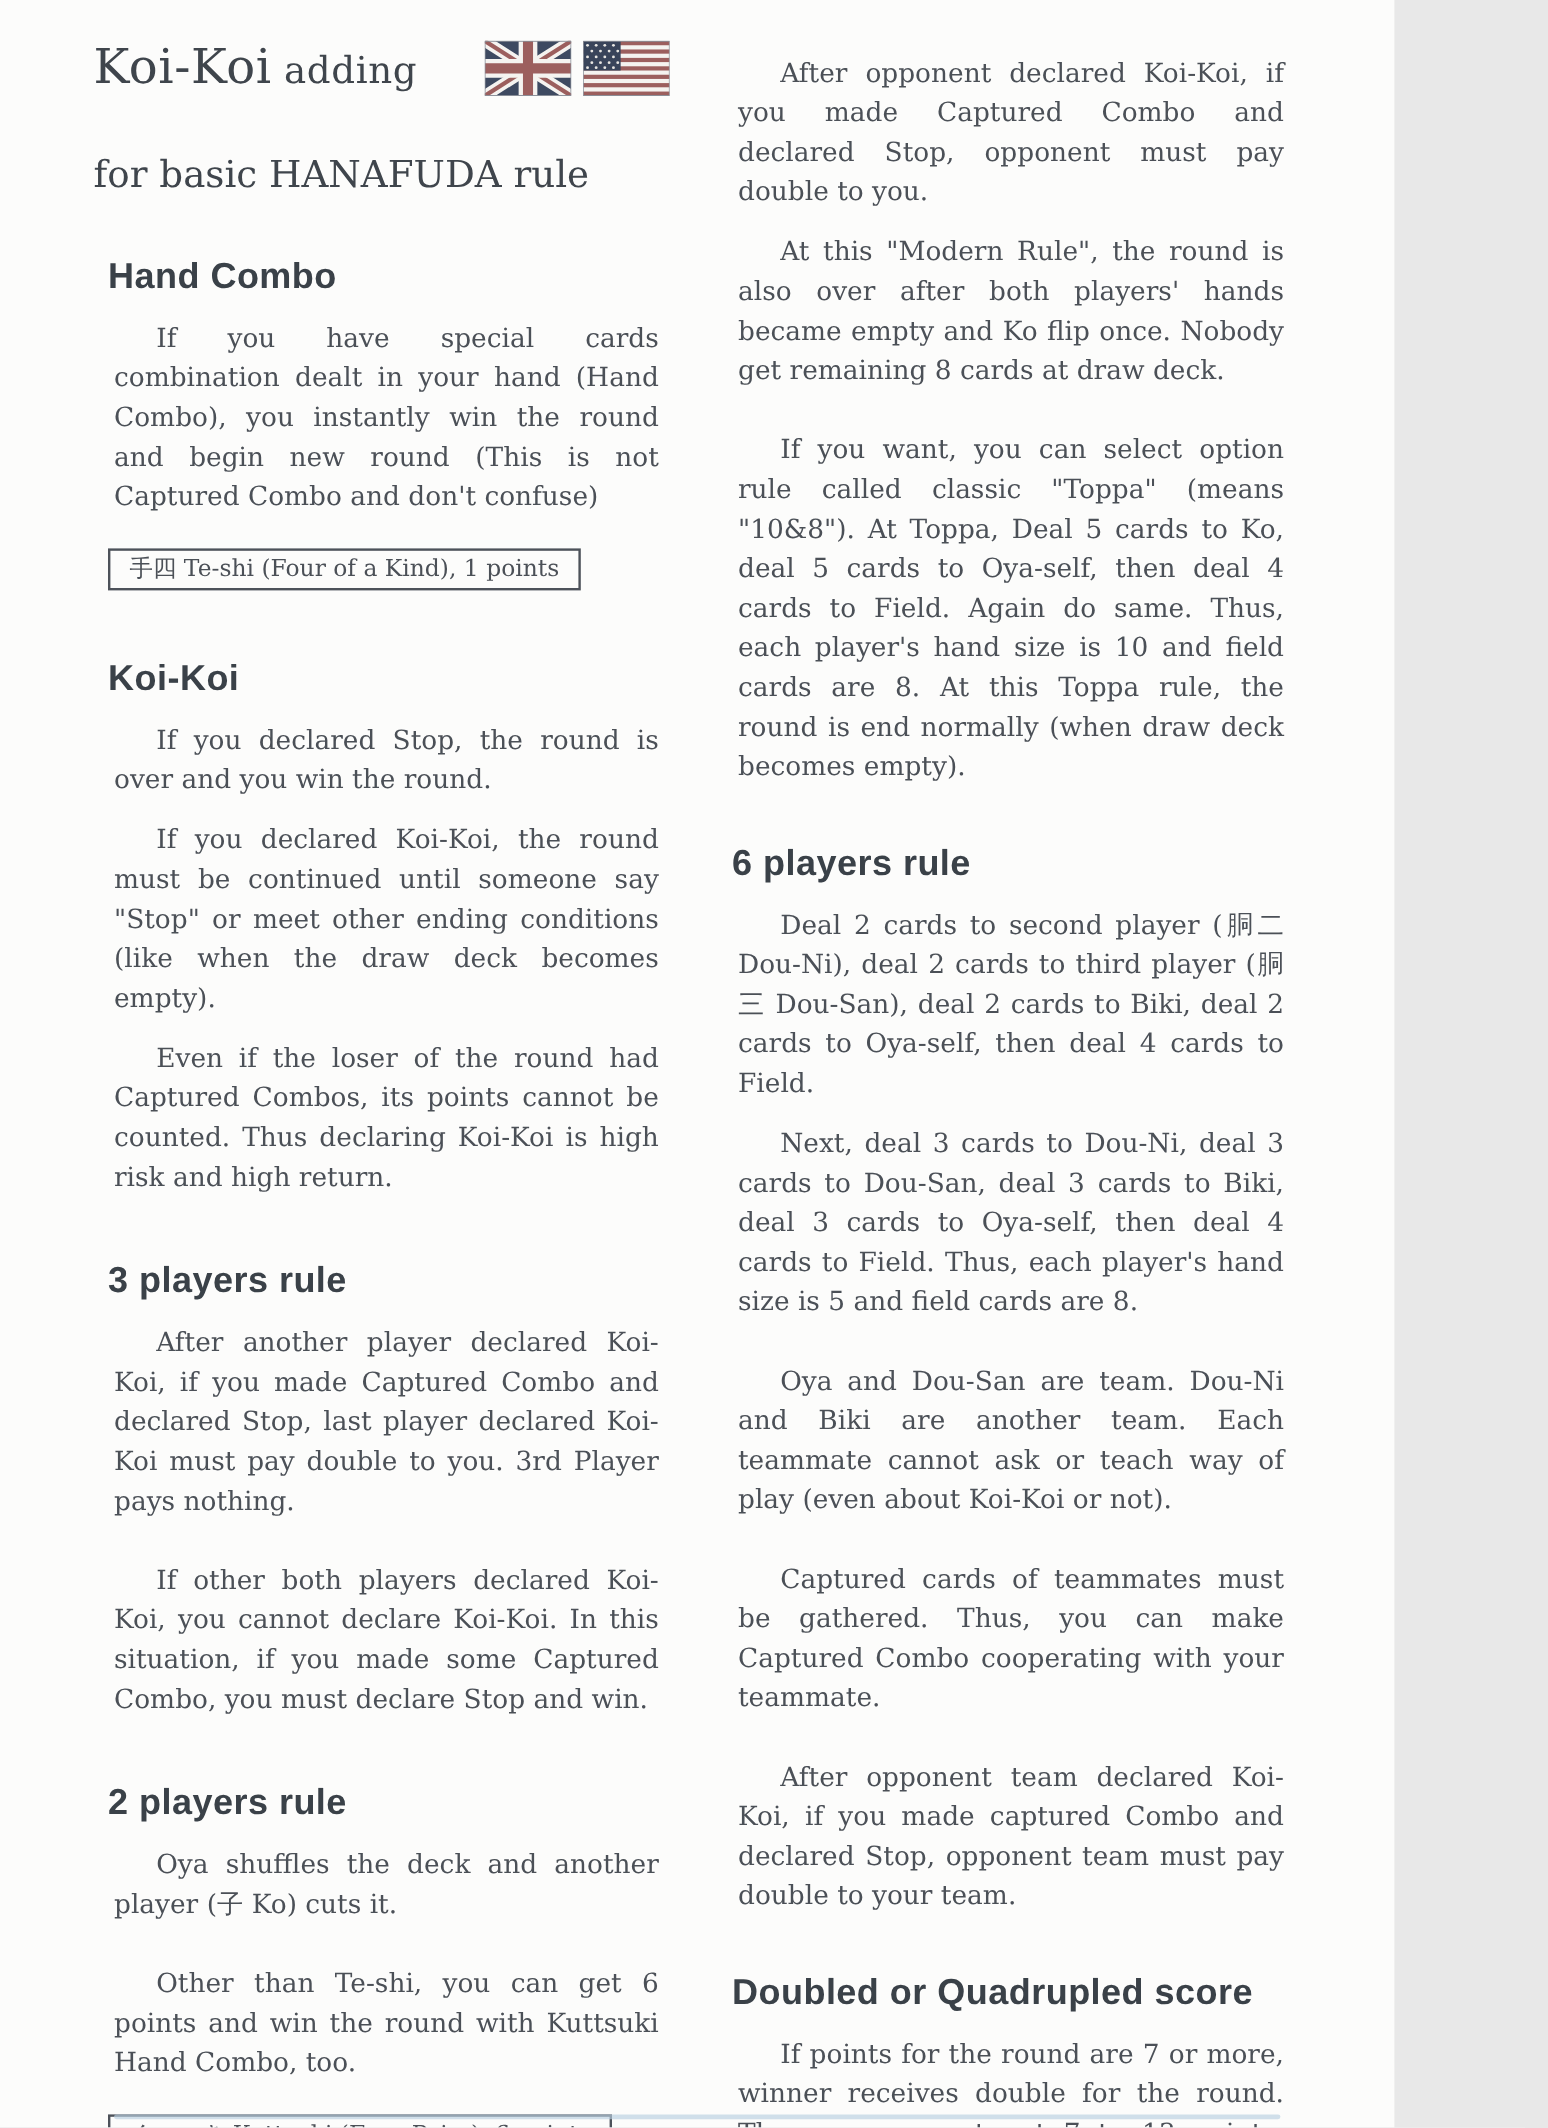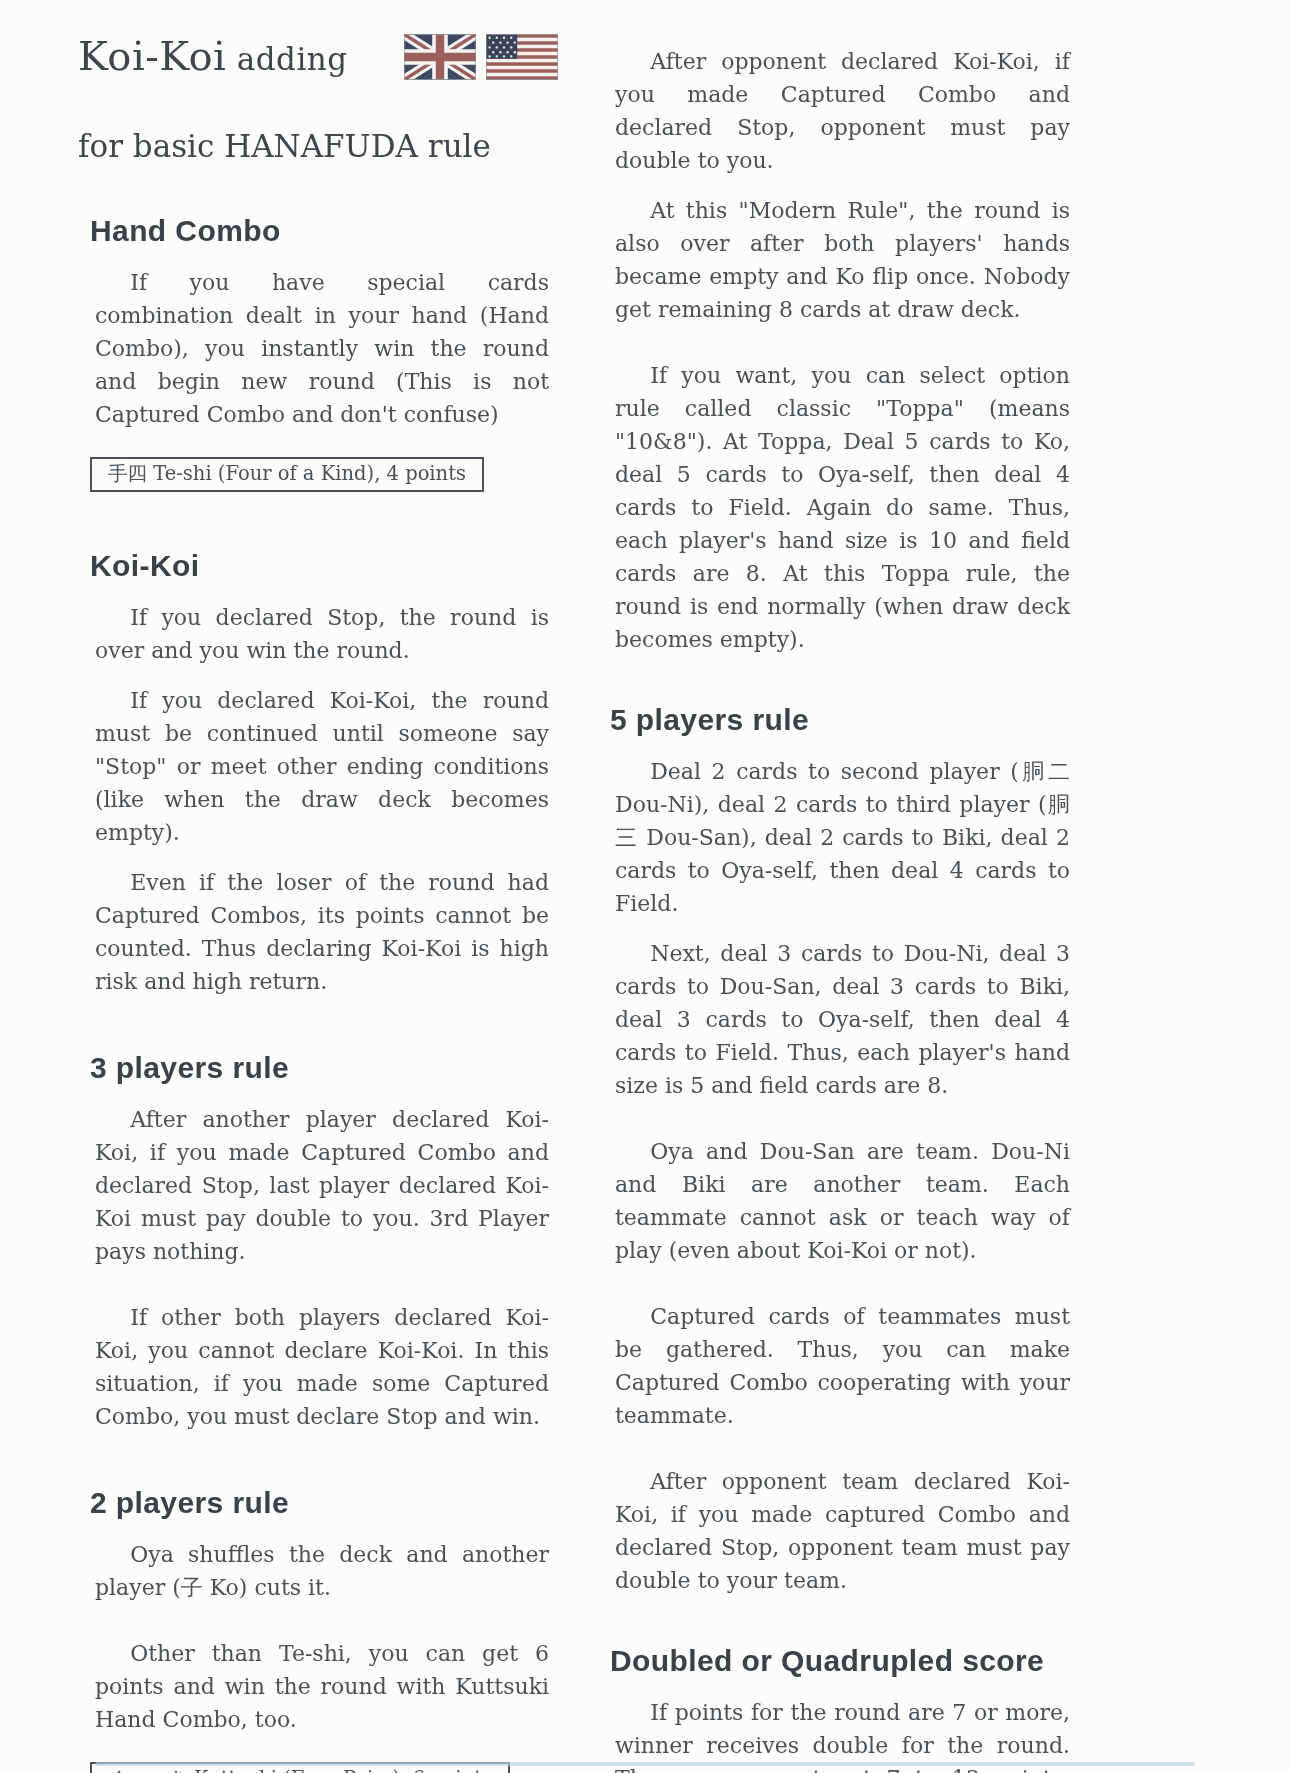--- a/index.html
+++ b/index.html
@@ -1,18 +1,18 @@
 <!DOCTYPE html>
 <html><head>
 <meta charset="utf-8">
 <style>
   html,body{margin:0;padding:0;background:#e8e8e8;}
   .page{
     position:relative;
-    width:1290px;height:1773px;
+    width:1162px;height:1773px;
     background:#fcfcfb;
     overflow:hidden;
     font-family:"DejaVu Serif","Liberation Serif",serif;
     color:#4b5057;
   }
   .col{position:absolute;top:28px;}
   .col-left{left:78px;width:488px;}
   .col-right{left:598px;width:489px;}
 
   .title-block{position:relative;margin:4px 0 46px 0;}
@@ -111,21 +111,21 @@
               <circle cx="15" cy="18.5" r="1"></circle>
               <circle cx="21" cy="18.5" r="1"></circle>
           </g>
           <rect width="60" height="38" fill="none" stroke="#8a8f98" stroke-width="1"></rect>
         </svg>
       </div>
     </div>
 
     <h2 class="sect first">Hand Combo</h2>
     <p class="body">If you have special cards combination dealt in your hand (Hand Combo), you instantly win the round and begin new round (This is not Captured Combo and don't confuse)</p>
-    <div class="combo-box"><span>手四 Te-shi (Four of a Kind), 4 points</span></div>
+    <div class="combo-box"><span>手四 Te-shi (Four of a Kind), 1 points</span></div>
 
     <h2 class="sect" style="margin-top:56px;">Koi-Koi</h2>
     <p class="body">If you declared Stop, the round is over and you win the round.</p>
     <p class="body">If you declared Koi-Koi, the round must be continued until someone say "Stop" or meet other ending conditions (like when the draw deck becomes empty).</p>
     <p class="body">Even if the loser of the round had Captured Combos, its points cannot be counted. Thus declaring Koi-Koi is high risk and high return.</p>
 
     <h2 class="sect">3 players rule</h2>
     <p class="body">After another player declared Koi-Koi, if you made Captured Combo and declared Stop, last player declared Koi-Koi must pay double to you. 3rd Player pays nothing.</p>
     <p class="body gap">If other both players declared Koi-Koi, you cannot declare Koi-Koi. In this situation, if you made some Captured Combo, you must declare Stop and win.</p>
 
@@ -135,21 +135,21 @@
     <div class="combo-box"><span>くっつき Kuttsuki (Four Pairs), 6 points</span></div>
 
   </div>
 
   <div class="col col-right">
 
     <p class="body">After opponent declared Koi-Koi, if you made Captured Combo and declared Stop, opponent must pay double to you.</p>
     <p class="body">At this "Modern Rule", the round is also over after both players' hands became empty and Ko flip once. Nobody get remaining 8 cards at draw deck.</p>
     <p class="body gap">If you want, you can select option rule called classic "Toppa" (means "10&amp;8"). At Toppa, Deal 5 cards to Ko, deal 5 cards to Oya-self, then deal 4 cards to Field. Again do same. Thus, each player's hand size is 10 and field cards are 8. At this Toppa rule, the round is end normally (when draw deck becomes empty).</p>
 
-    <h2 class="sect">5 players rule</h2>
+    <h2 class="sect">6 players rule</h2>
     <p class="body">Deal 2 cards to second player (胴二 Dou-Ni), deal 2 cards to third player (胴三 Dou-San), deal 2 cards to Biki, deal 2 cards to Oya-self, then deal 4 cards to Field.</p>
     <p class="body">Next, deal 3 cards to Dou-Ni, deal 3 cards to Dou-San, deal 3 cards to Biki, deal 3 cards to Oya-self, then deal 4 cards to Field. Thus, each player's hand size is 5 and field cards are 8.</p>
     <p class="body gap">Oya and Dou-San are team. Dou-Ni and Biki are another team. Each teammate cannot ask or teach way of play (even about Koi-Koi or not).</p>
     <p class="body gap">Captured cards of teammates must be gathered. Thus, you can make Captured Combo cooperating with your teammate.</p>
     <p class="body gap">After opponent team declared Koi-Koi, if you made captured Combo and declared Stop, opponent team must pay double to your team.</p>
 
     <h2 class="sect">Doubled or Quadrupled score</h2>
     <p class="body">If points for the round are 7 or more, winner receives double for the round. Thus, you cannot get 7 to 13 points. From one player, you will get 1, 2, 3, 4, 5, 6, 14, 16 and so on.</p>
     <p class="body gap">If already doubled by another condition, loser must pay quadruple.</p>
 

